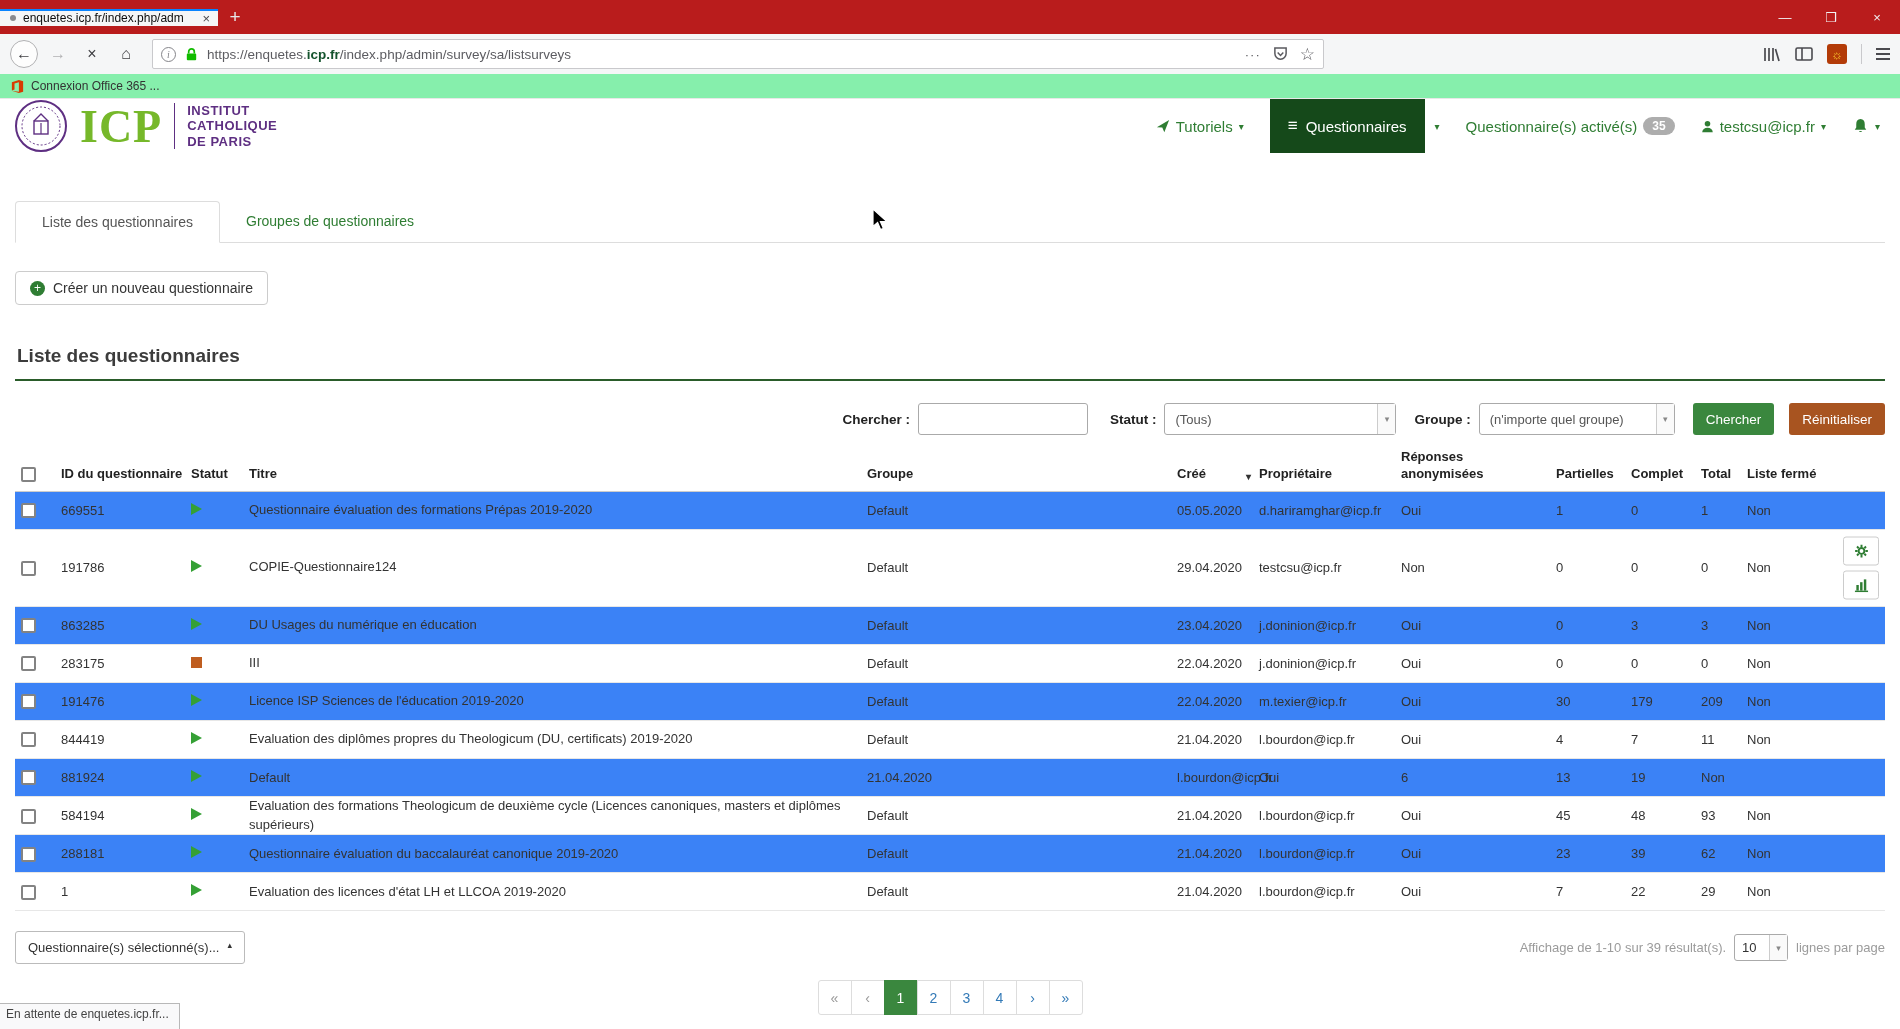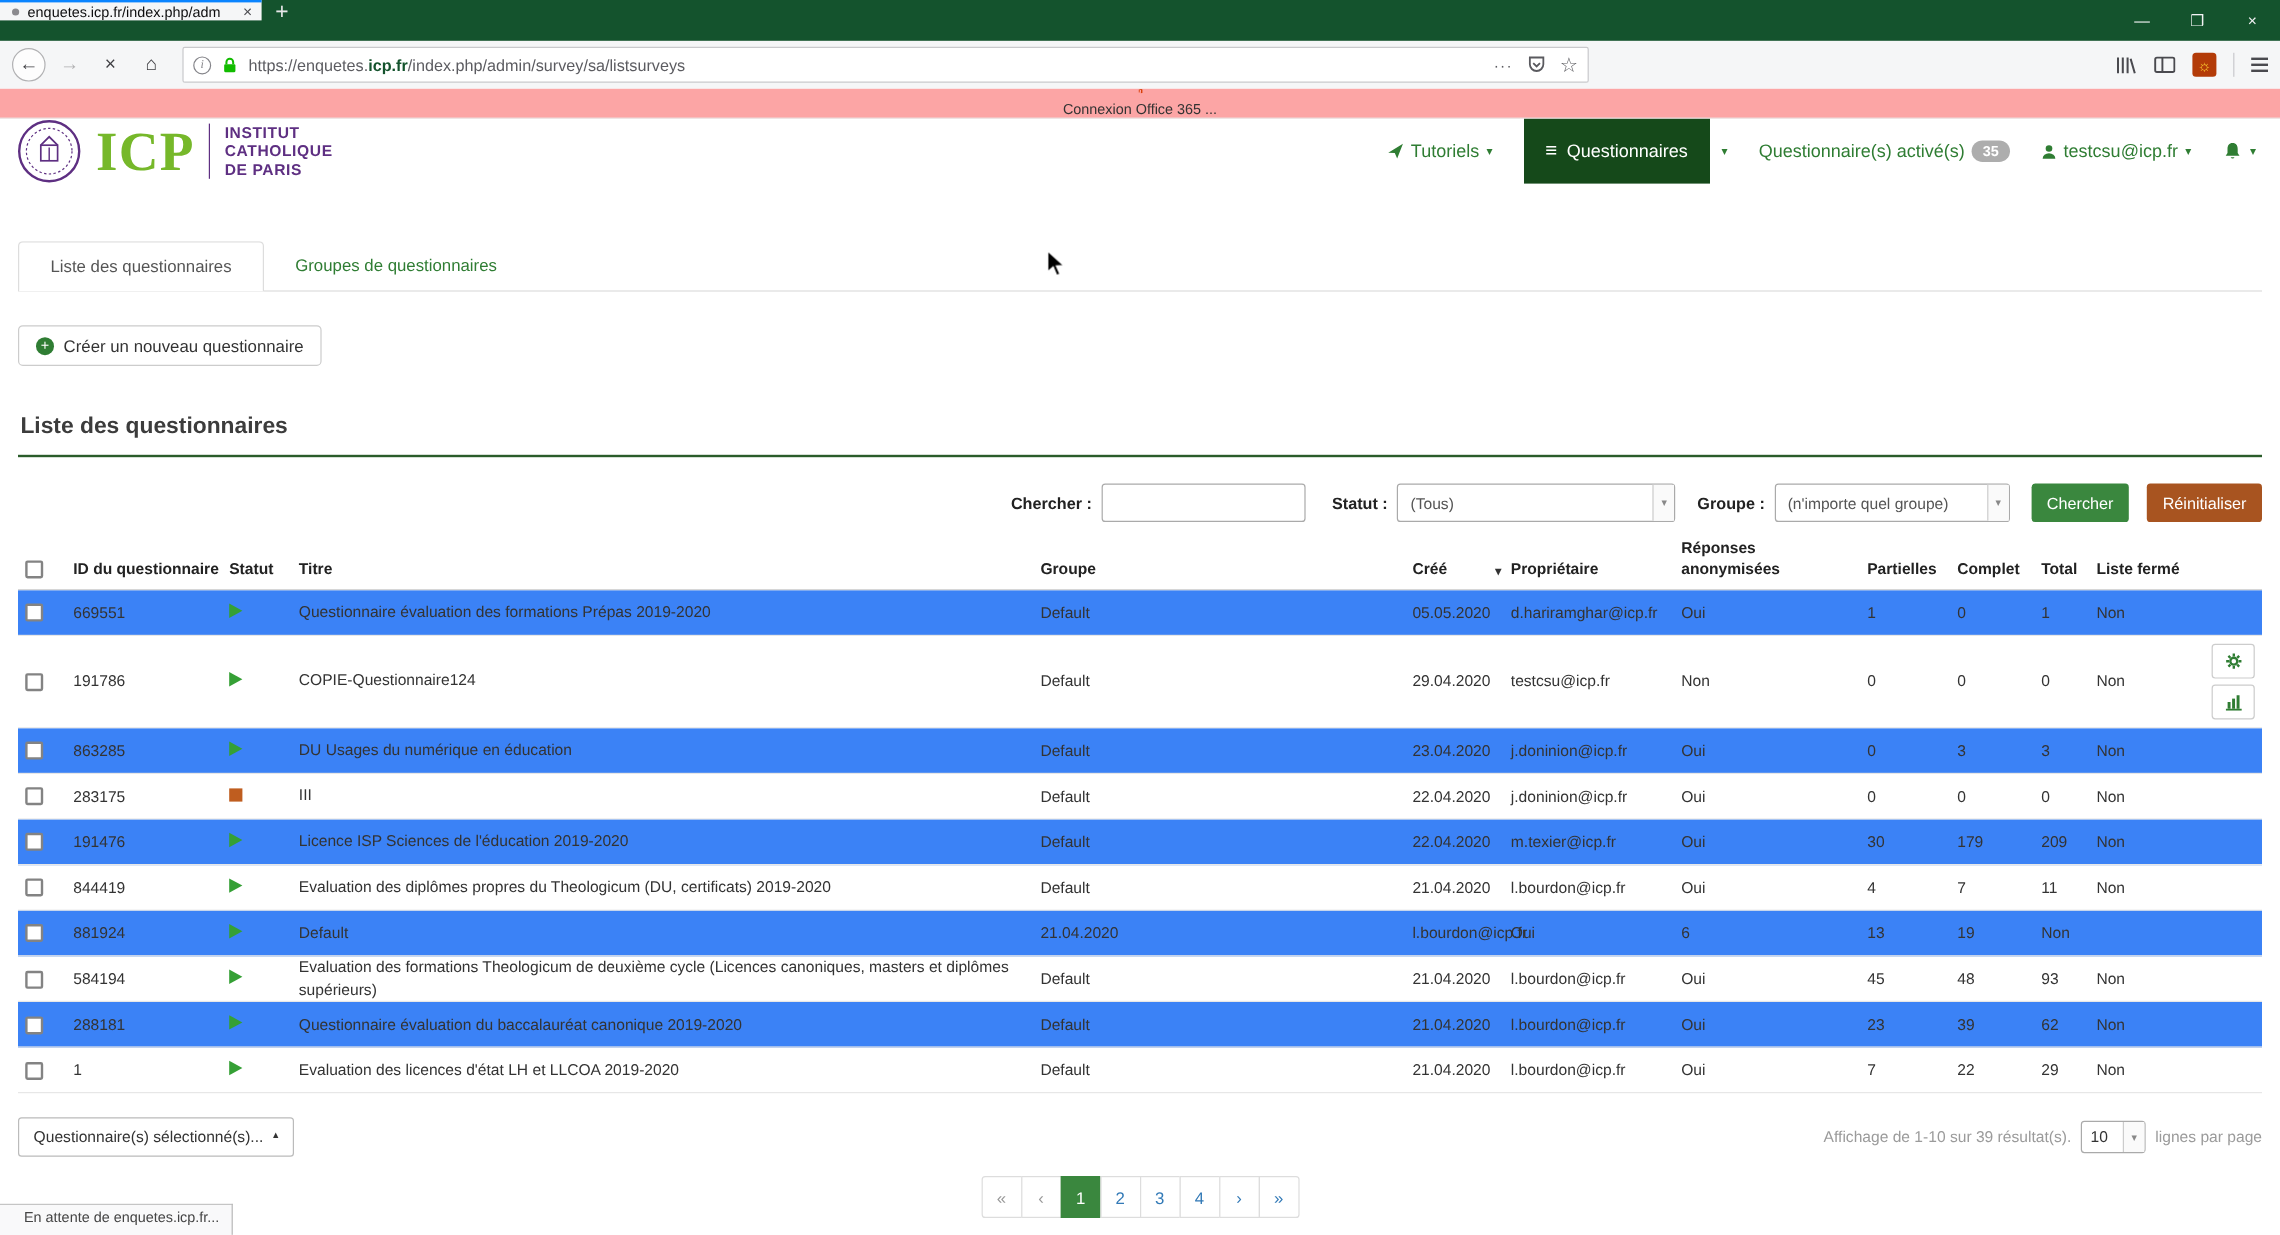--- a/index.html
+++ b/index.html
@@ -1,20 +1,20 @@
 <!DOCTYPE html>
 <html><head>
 <meta charset="utf-8">
 <style>
   * { margin:0; padding:0; box-sizing:border-box; }
   html,body { width:1900px; height:1029px; overflow:hidden; background:#fff;
               font-family:"Liberation Sans", sans-serif; }
 
   
-  .tabbar { height:34px; background:#14532d; display:flex; align-items:flex-start; position:relative; }
+  .tabbar { height:34px; background:#b91c1c; display:flex; align-items:center; position:relative; }
   .btab { width:218px; background:#f5f6f7; border-top:2px solid #0a84ff; display:flex; align-items:center;
           gap:7px; padding:0 8px 0 10px; font-size:12px; color:#0c0c0d; }
   .btab .fav { width:6px; height:6px; border-radius:50%; background:#8a8a8e; flex:none; }
   .btab .ttl { flex:1; white-space:nowrap; overflow:hidden; }
   .btab .cls { color:#4a4a4f; font-size:13px; }
   .newtab { width:34px; display:flex; align-items:center; justify-content:center; color:#e6e6e8; font-size:19px; }
   .winctl { position:absolute; right:0; top:0; height:34px; display:flex; align-items:center; }
   .winctl span { width:46px; text-align:center; color:#f2f2f4; font-size:13px; }
   .toolbar { height:40px; background:#f5f6f7; display:flex; align-items:center; padding:0 10px; gap:6px; }
   .navbtn { width:28px; height:28px; display:flex; align-items:center; justify-content:center;
@@ -28,22 +28,22 @@
   .urltext { flex:1; font-size:13.5px; color:#5c5c61; white-space:nowrap; overflow:hidden; }
   .urltext b { color:#14532d; font-weight:bold; }
   .urlbar-right { display:flex; align-items:center; gap:12px; color:#5a5a5f; }
   .dots3 { font-size:13px; letter-spacing:1px; color:#5a5a5f; }
   .tb-right { margin-left:auto; display:flex; align-items:center; gap:14px; }
   .addonbox { width:20px; height:20px; background:#b33b08; border-radius:3px; display:flex; align-items:center;
               justify-content:center; color:#f7c22d; font-size:13px; }
   .vsep { width:1px; height:20px; background:#c9c9cc; }
   .hamb { display:flex; flex-direction:column; gap:3px; }
   .hamb i { display:block; width:14px; height:2px; background:#4a4a4f; }
-  .bookmarks { height:25px; background:#fca5a5; display:flex; align-items:center; padding:0 10px; gap:6px;
-               border-bottom:1px solid #e8e8e8; font-size:12px; color:#333;flex-direction:column; }
+  .bookmarks { height:25px; background:#86efac; display:flex; align-items:center; padding:0 10px; gap:6px;
+               border-bottom:1px solid #e8e8e8; font-size:12px; color:#333; }
 
   
   .appheader { height:85px; display:flex; align-items:flex-start; padding:0 20px 0 14px; background:#fff; }
   .logo { display:flex; align-items:center; gap:12px; }
   .logo .acr { font-size:46px; font-weight:bold; color:#76b82a; letter-spacing:1px; font-family:"Liberation Serif",serif; }
   .logo .div { width:1px; height:46px; background:#5e2f82; }
   .logo .lines { color:#5e2f82; font-weight:bold; font-size:13px; line-height:1.2; letter-spacing:.5px; }
   .mainnav { margin-left:auto; display:flex; align-items:center; gap:26px; font-size:15px; }
   .navlink { color:#2f7d33; display:flex; align-items:center; gap:6px; }
   .caret { font-size:10px; color:#2f7d33; }
@@ -114,21 +114,21 @@
   .pgsize .val { color:#333; padding:0 7px; }
   .pagin { margin-top:16px; display:flex; justify-content:center; }
   .pg { min-width:34px; height:35px; border:1px solid #ddd; background:#fff; display:flex; align-items:center;
         justify-content:center; font-size:14px; color:#337ab7; margin-left:-1px; }
   .pg:first-child { border-radius:3px 0 0 3px; margin-left:0; }
   .pg:last-child { border-radius:0 3px 3px 0; }
   .pg.muted { color:#999; }
   .pg.active { background:#3a873e; border-color:#3a873e; color:#fff; }
 
   .statusbar { position:fixed; left:0; bottom:0; background:#f9f9fa; border:1px solid #b8b8b8;
-               border-left:none; border-bottom:none; padding:3px 10px 8px 20px; font-size:12px; color:#444; }
+               border-left:none; border-bottom:none; padding:3px 10px 8px 6px; font-size:12px; color:#444; }
 
   .cursor { position:fixed; left:872px; top:208px; pointer-events:none; }
 </style>
 </head>
 <body>
 
 <div class="tabbar">
   <div class="btab">
     <span class="fav"></span>
     <span class="ttl">enquetes.icp.fr/index.php/adm</span>

